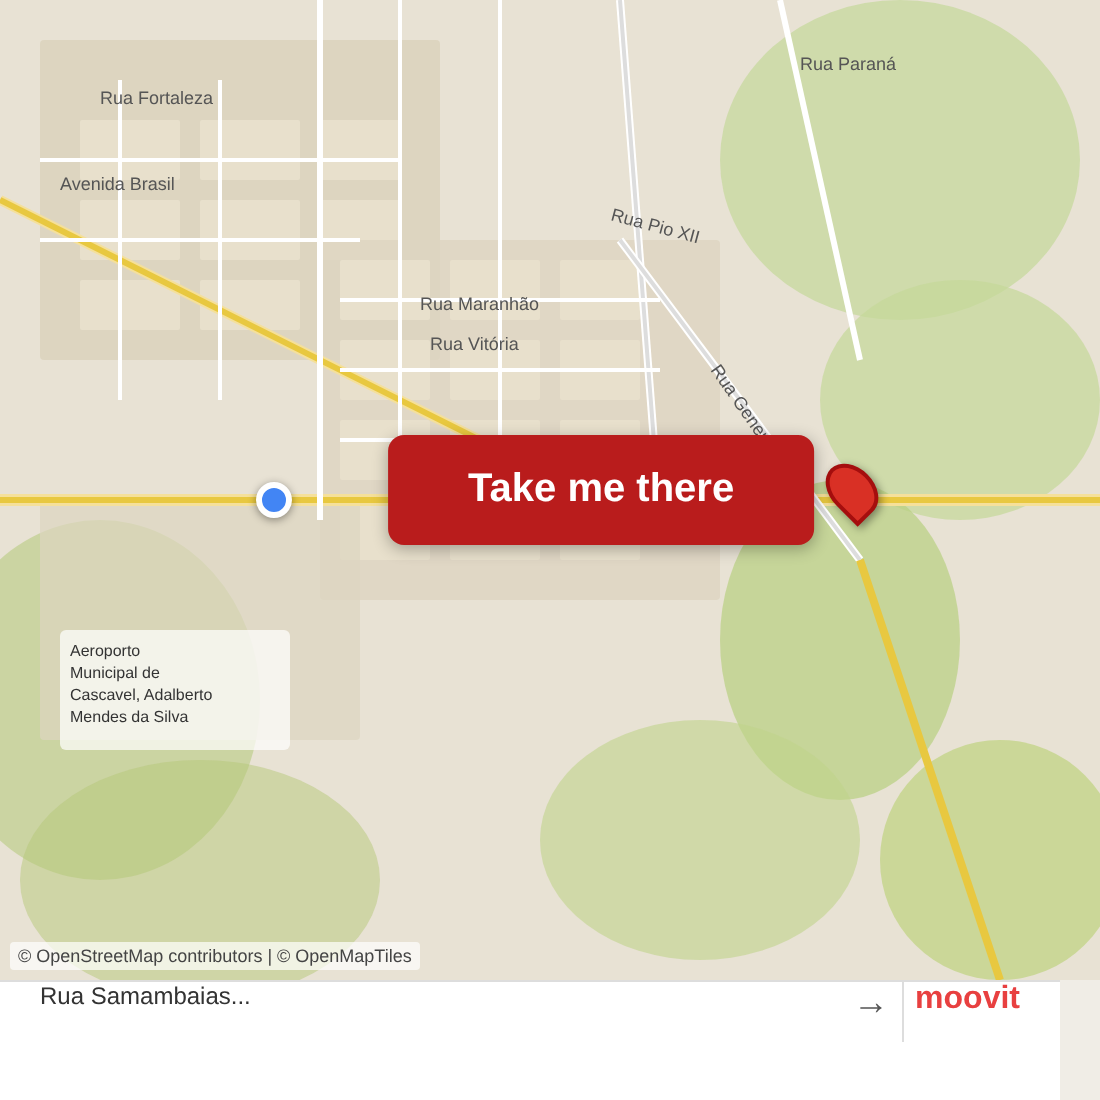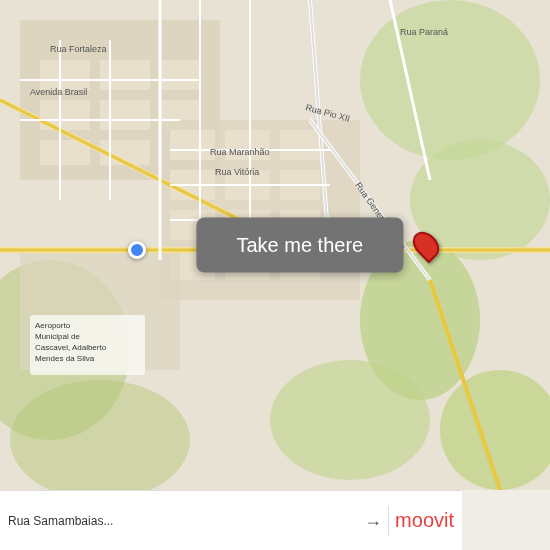--- a/index.html
+++ b/index.html
@@ -18,27 +18,27 @@
       width: 100%;
       height: 100%;
     }
 
     
     #take-me-there-btn {
       position: absolute;
       top: 50%;
       left: 50%;
       transform: translate(-38%, -50%);
-      background: #737373;
+      background: #b91c1c;
       color: white;
       border: none;
       border-radius: 8px;
       padding: 16px 40px;
       font-size: 20px;
-      font-weight: normal;
+      font-weight: bold;
       cursor: pointer;
       box-shadow: 0 2px 8px rgba(0,0,0,0.3);
       white-space: nowrap;
       z-index: 10;
     }
 
     
     .marker-origin {
       position: absolute;
       width: 18px;
@@ -60,48 +60,48 @@
       height: 30px;
       background: #d93025;
       border-radius: 50% 50% 50% 0;
       transform: rotate(-45deg);
       border: 2px solid #a50e0e;
       box-shadow: 0 2px 4px rgba(0,0,0,0.4);
     }
 
     
     #bottom-bar {
-      width: 462px;
+      width: 530px;
       height: 60px;
       background: white;
       display: flex;
-      align-items: center;
-      padding: 0 8px;
+      align-items: flex-start;
+      padding: 0 20px;
       border-top: 1px solid #ddd;
       gap: 6px;
     }
 
     .route-arrow {
       color: #555;
       font-size: 18px;
       flex-shrink: 0;
     }
 
     .route-from, .route-to {
       font-size: 12px;
       color: #333;
       flex: 1;
       white-space: nowrap;
       overflow: hidden;
       text-overflow: ellipsis;
     }
 
     .moovit-logo {
-      font-size: 20px;
-      font-weight: normal;
+      font-size: 16px;
+      font-weight: bold;
       color: #e84040;
       flex-shrink: 0;
     }
 
     .moovit-logo span {
       color: #e84040;
     }
 
     .divider {
       width: 1px;
@@ -203,20 +203,21 @@
   
   <div class="marker-origin" style="left: 128px; top: 241px;">
   </div>
 
   
   <div class="marker-dest" style="left: 415px; top: 230px;">
     <div class="marker-dest-pin"></div>
   </div>
 
   
+  <div style="position:absolute; bottom:5px; left:5px; font-size:9px; color:#444; background:rgba(255,255,255,0.7); padding:2px 4px; border-radius:2px;">© OpenStreetMap contributors | © OpenMapTiles</div>
 </div>
 
 <div id="bottom-bar">
   <div class="route-from">Rua Samambaias...</div>
   <div class="route-arrow">→</div>
   <div class="divider"></div>
   <div class="moovit-logo">
     <span>moovit</span>
   </div>
 </div>

